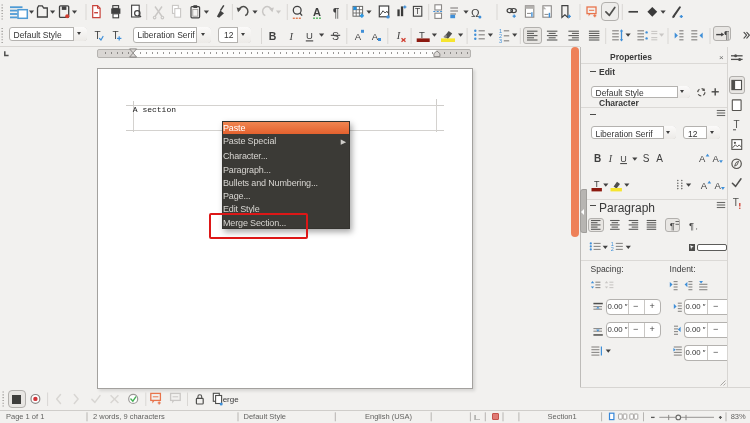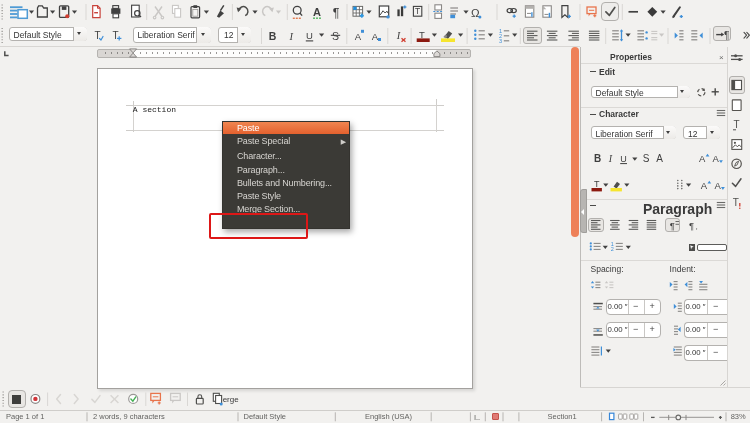--- a/index.html
+++ b/index.html
@@ -1,20 +1,20 @@
 <!DOCTYPE html>
 <html><head><meta charset="utf-8"><style>
 html,body{margin:0;padding:0;width:750px;height:423px;overflow:hidden;background:#f2f1ef;font-family:"Liberation Sans",sans-serif;}
 .a{position:absolute;}
 .txt{position:absolute;color:#3c3c3c;white-space:nowrap;}
 .combo{position:absolute;background:#fff;border:1px solid #b4b2af;border-radius:3px;box-sizing:border-box;}
 .cbtn{position:absolute;background:linear-gradient(#fbfaf9,#eceae7);border-left:1px solid #b4b2af;border-radius:0 3px 3px 0;box-sizing:border-box;}
 .dar{position:absolute;width:0;height:0;border-left:2.6px solid transparent;border-right:2.6px solid transparent;border-top:3.4px solid #3f3f3f;}
 .press{position:absolute;background:#e8e6e3;border:1px solid #b2b0ad;border-radius:3px;box-sizing:border-box;}
-.mi{height:13.3px;line-height:15px;padding-left:14px;color:#d7d5d1;font-size:9px;letter-spacing:-0.15px;}
+.mi{height:13.3px;line-height:15px;color:#d7d5d1;font-size:9px;letter-spacing:-0.15px;}
 </style></head>
 <body>
 
 <div class="a" style="left:0;top:46px;width:580px;height:1px;background:#d8d6d3;"></div>
 
 <div class="combo" style="left:8.7px;top:27.1px;width:78.8px;height:14.2px;"></div>
 <div class="cbtn" style="left:72.8px;top:27.1px;width:14.7px;height:14.2px;"></div>
 <div class="dar" style="left:77.2px;top:32.2px;"></div>
 <div class="txt" style="left:13.5px;top:29.7px;font-size:8.5px;color:#333;">Default Style</div>
 <div class="combo" style="left:133.4px;top:26.8px;width:77.8px;height:15.9px;"></div>
@@ -56,33 +56,33 @@
 <div class="txt" style="left:594px;top:52px;font-size:8.5px;font-weight:bold;color:#3a3a3a;padding-left:16px;">Properties</div>
 <div class="txt" style="left:719px;top:53px;font-size:8px;color:#6a6a68;">×</div>
 <div class="txt" style="left:599px;top:66.5px;font-size:8.5px;font-weight:bold;color:#3a3a3a;">Edit</div>
 <div class="a" style="left:589.5px;top:71px;width:6px;height:1.4px;background:#4a4a48;"></div>
 
 <div class="combo" style="left:590.8px;top:85.5px;width:99.7px;height:12.8px;"></div>
 <div class="cbtn" style="left:676.7px;top:85.5px;width:13.8px;height:12.8px;"></div>
 <div class="dar" style="left:680.3px;top:89.6px;"></div>
 <div class="txt" style="left:595.5px;top:87.5px;font-size:8.5px;color:#333;">Default Style</div>
 
-<div class="txt" style="left:599px;top:109px;font-size:8.5px;font-weight:bold;color:#3a3a3a;">Character</div>
+<div class="txt" style="left:599px;top:98px;font-size:8.5px;font-weight:bold;color:#3a3a3a;">Character</div>
 <div class="a" style="left:589.5px;top:113.5px;width:6px;height:1.4px;background:#4a4a48;"></div>
 
 <div class="combo" style="left:590.8px;top:126.3px;width:85.6px;height:13px;"></div>
 <div class="cbtn" style="left:662.6px;top:126.3px;width:13.8px;height:13px;"></div>
 <div class="dar" style="left:666.2px;top:130.8px;"></div>
 <div class="txt" style="left:595.5px;top:128.5px;font-size:8.5px;color:#333;">Liberation Serif</div>
 <div class="combo" style="left:683.1px;top:126.3px;width:37.1px;height:13px;"></div>
 <div class="cbtn" style="left:706.4px;top:126.3px;width:13.8px;height:13px;"></div>
 <div class="dar" style="left:710px;top:130.8px;"></div>
 <div class="txt" style="left:688px;top:128.5px;font-size:8.5px;color:#333;">12</div>
 
-<div class="txt" style="left:599px;top:200.5px;font-size:14px;font-weight:bold;color:#3a3a3a;margin-left:44px;">Paragraph</div>
+<div class="txt" style="left:599px;top:200.5px;font-size:12px;font-weight:normal;color:#3a3a3a;">Paragraph</div>
 <div class="a" style="left:589.5px;top:205px;width:6px;height:1.4px;background:#4a4a48;"></div>
 <div class="press" style="left:588.3px;top:217.8px;width:15.5px;height:13.8px;"></div>
 <div class="press" style="left:665.1px;top:217.8px;width:15px;height:13.8px;"></div>
 
 <div class="txt" style="left:590.5px;top:263.5px;font-size:8.5px;color:#3c3c3c;">Spacing:</div>
 <div class="txt" style="left:669.6px;top:263.5px;font-size:8.5px;color:#3c3c3c;">Indent:</div>
 
 <div class="a" style="left:688.8px;top:243.7px;width:6.6px;height:7px;background:#4c4c4a;"></div>
 <div class="a" style="left:697.3px;top:244px;width:29.4px;height:6.6px;background:#fff;border:1.4px solid #5c5c5a;border-radius:2px;box-sizing:border-box;"></div>
 
@@ -562,17 +562,18 @@
     <line x1="720.4" y1="415.9" x2="720.4" y2="418.9" stroke="#5a5a58" stroke-width="1.2" stroke-linecap="butt"></line>
   </svg>
 
 <div class="a" style="left:222px;top:121px;width:128px;height:107.5px;background:#3b3a36;border:1px solid #34332f;box-sizing:border-box;box-shadow:2px 3px 6px rgba(0,0,0,0.35);">
 <div class="mi" style="height:11.5px;line-height:13px;background:linear-gradient(#f08550,#e4612e);color:#fff;">Paste</div>
 <div class="mi">Paste Special<span style="float:right;margin-right:3px;color:#cfcdc9;font-size:7px;">▶</span></div>
 <div style="height:2.5px;"></div>
 <div class="mi">Character...</div>
 <div class="mi">Paragraph...</div>
 <div class="mi">Bullets and Numbering...</div>
-<div class="mi">Paste Style</div>
+<div class="mi">Page...</div>
+<div class="mi">Edit Style</div>
 <div class="mi">Merge Section...</div>
 </div>
 
 <div class="a" style="left:209px;top:212.5px;width:99px;height:26.5px;border:2px solid #dd1717;border-radius:2px;box-sizing:border-box;z-index:50;"></div>
 
 </body></html>

